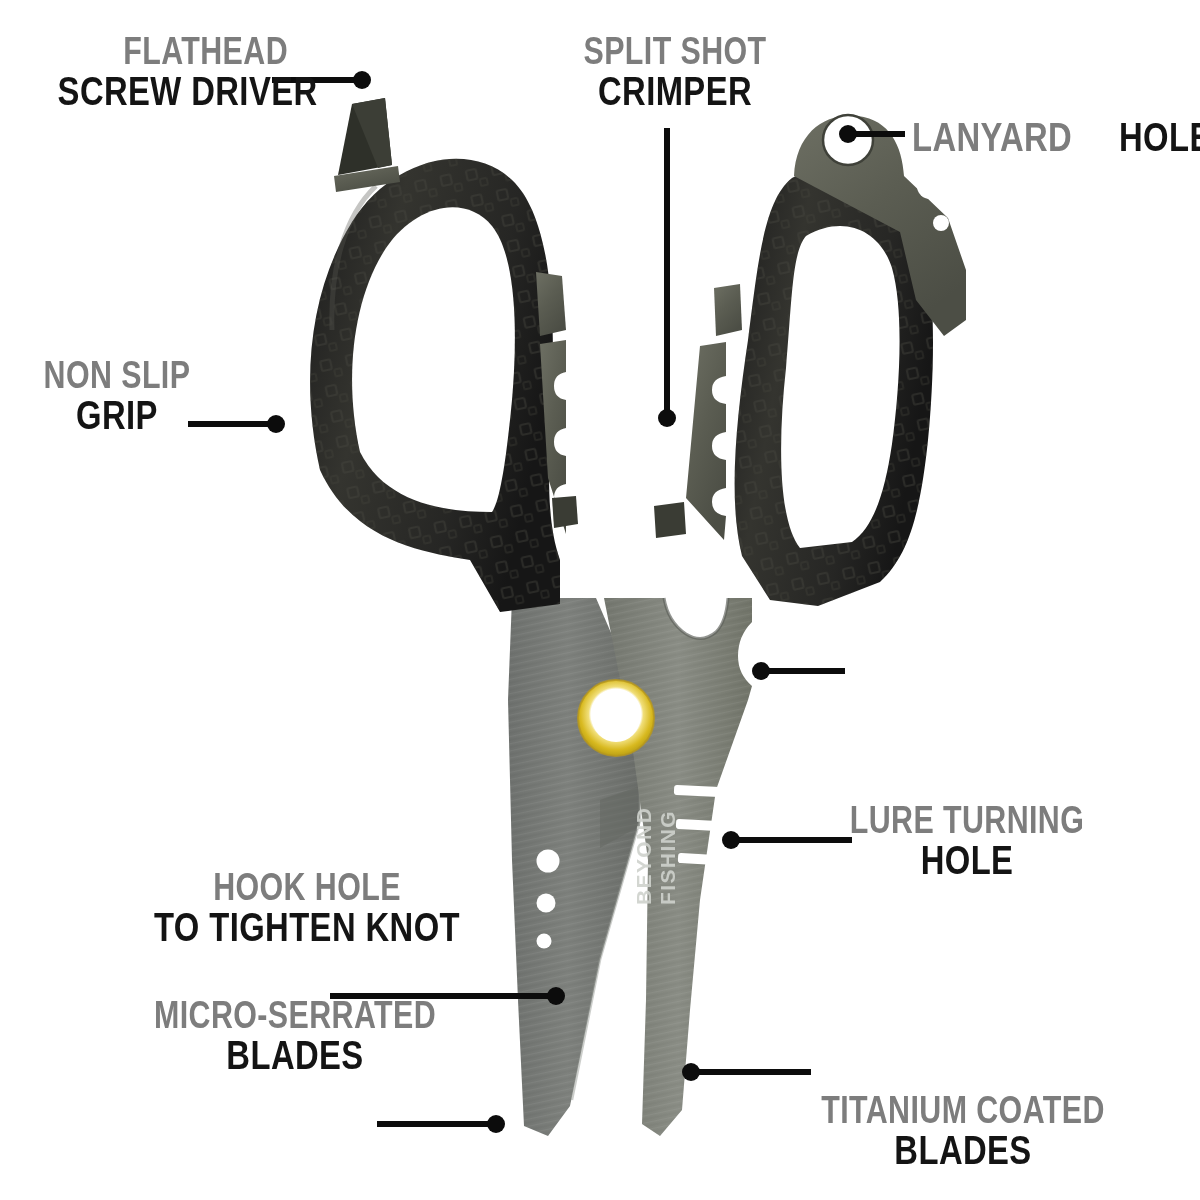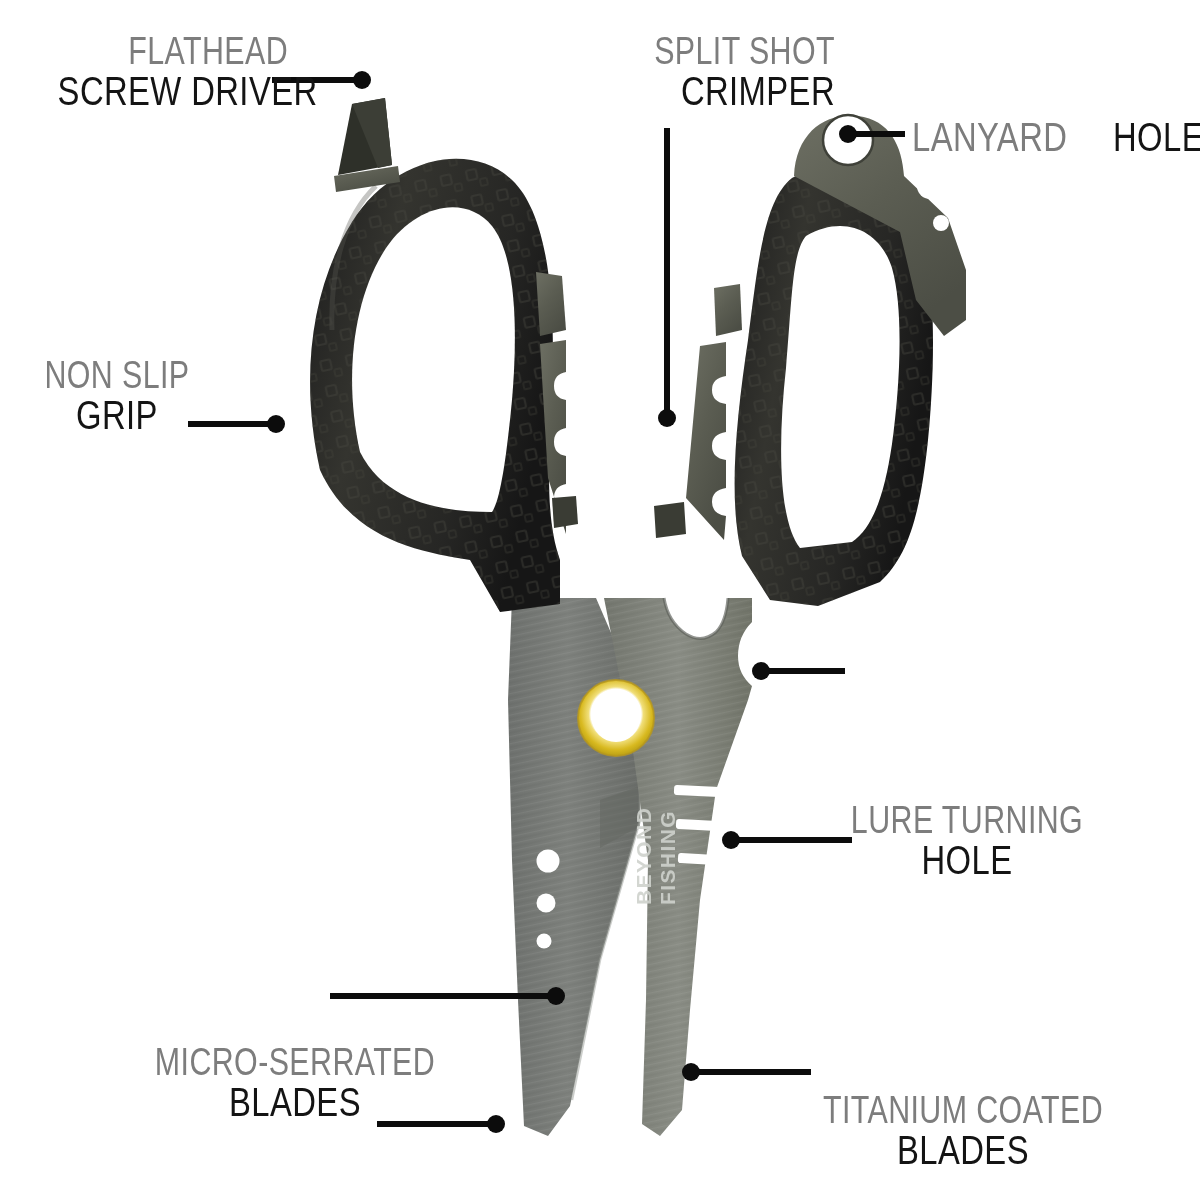--- a/index.html
+++ b/index.html
@@ -13,21 +13,21 @@
   #stage{
     position:absolute;inset:0;
     width:1200px;height:1200px;
   }
   #art{position:absolute;left:0;top:0;width:1200px;height:1200px;}
 
   
   .callout{
     position:absolute;
     font-family:"Liberation Sans Narrow","Liberation Sans",sans-serif;
-    font-weight:400;
+    font-weight:700;
     letter-spacing:0.5px;
     line-height:1.02;
     white-space:nowrap;
     -webkit-font-smoothing:antialiased;
   }
   .callout .l1{
     display:block;
     color:#7d7d7d;
     font-size:38px;
     transform:scaleX(.80);
@@ -338,43 +338,47 @@
         <line x1="691" y1="1072" x2="811" y2="1072"></line>
         <circle cx="691" cy="1072" r="9" stroke="none"></circle>
       </g>
   </svg>
 
   <div class="callout right-al c-right" style="left:0px; top:32px; width:288px;">
     <span class="l1">FLATHEAD</span>
     <span class="l2">SCREW DRIVER</span>
   </div>
 
-  <div class="callout cent-al c-center" style="left:475px; top:32px; width:400px;text-align:right;">
+  <div class="callout cent-al c-center" style="left:475px; top:32px; width:400px;">
     <span class="l1">SPLIT SHOT</span>
     <span class="l2">CRIMPER</span>
   </div>
 
   <div class="callout left-al inline-lbl c-left" style="left:912px; top:117px; width:290px;">
     <span class="l1">LANYARD</span>
     <span class="l2">HOLE</span>
   </div>
 
   <div class="callout right-al c-right" style="left:0px; top:356px; width:195px;text-align:center;">
     <span class="l1">NON SLIP</span>
     <span class="l2">GRIP</span>
   </div>
 
 
   <div class="callout cent-al c-center" style="left:772px; top:801px; width:390px;">
     <span class="l1">LURE TURNING</span>
     <span class="l2">HOLE</span>
   </div>
 
-
-  <div class="callout cent-al c-center" style="left:85px; top:1043px; width:420px;">
+  <div class="callout cent-al c-center" style="left:97px; top:868px; width:420px;">
+    <span class="l1">HOOK HOLE</span>
+    <span class="l2">TO TIGHTEN KNOT</span>
+  </div>
+
+  <div class="callout cent-al c-center" style="left:85px; top:996px; width:420px;">
     <span class="l1">MICRO-SERRATED</span>
     <span class="l2">BLADES</span>
   </div>
 
   <div class="callout cent-al c-center" style="left:753px; top:1091px; width:420px;">
     <span class="l1">TITANIUM COATED</span>
     <span class="l2">BLADES</span>
   </div>
 
 </div>

